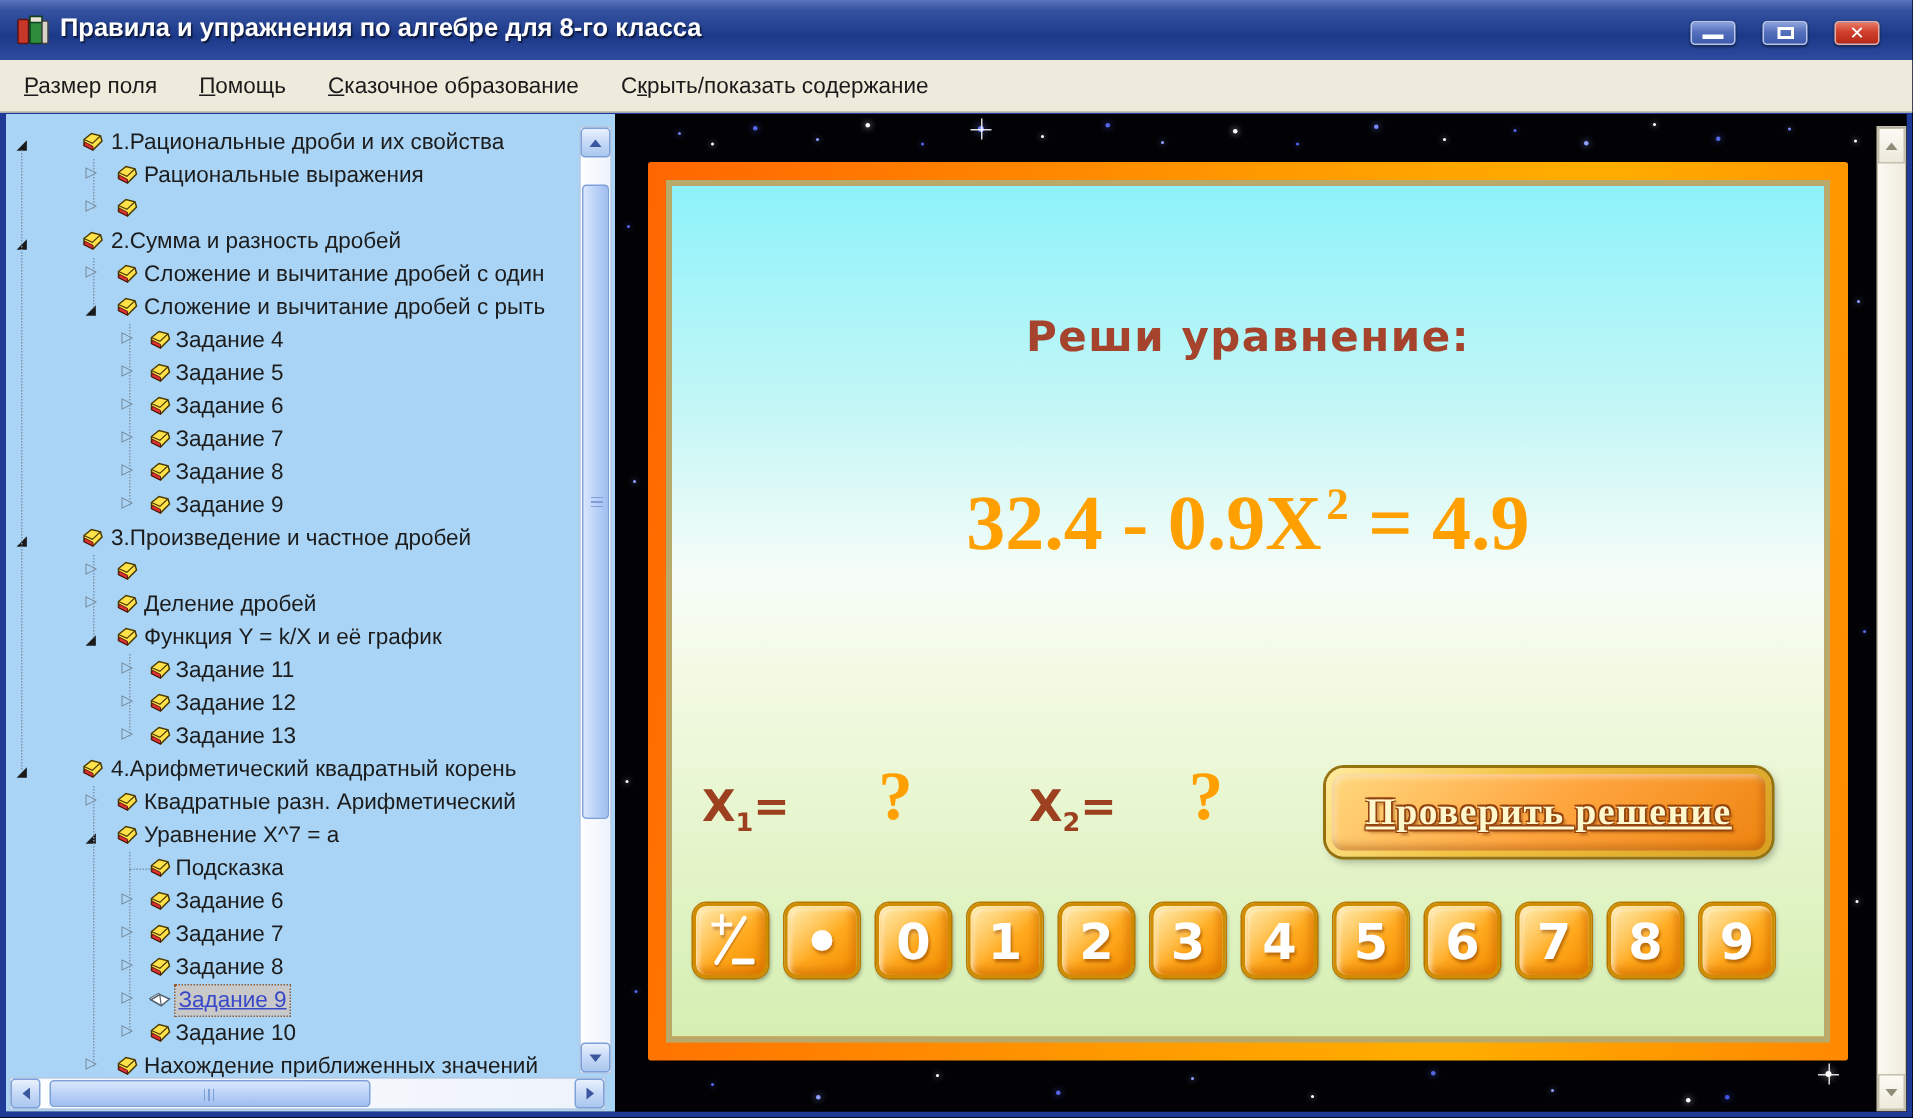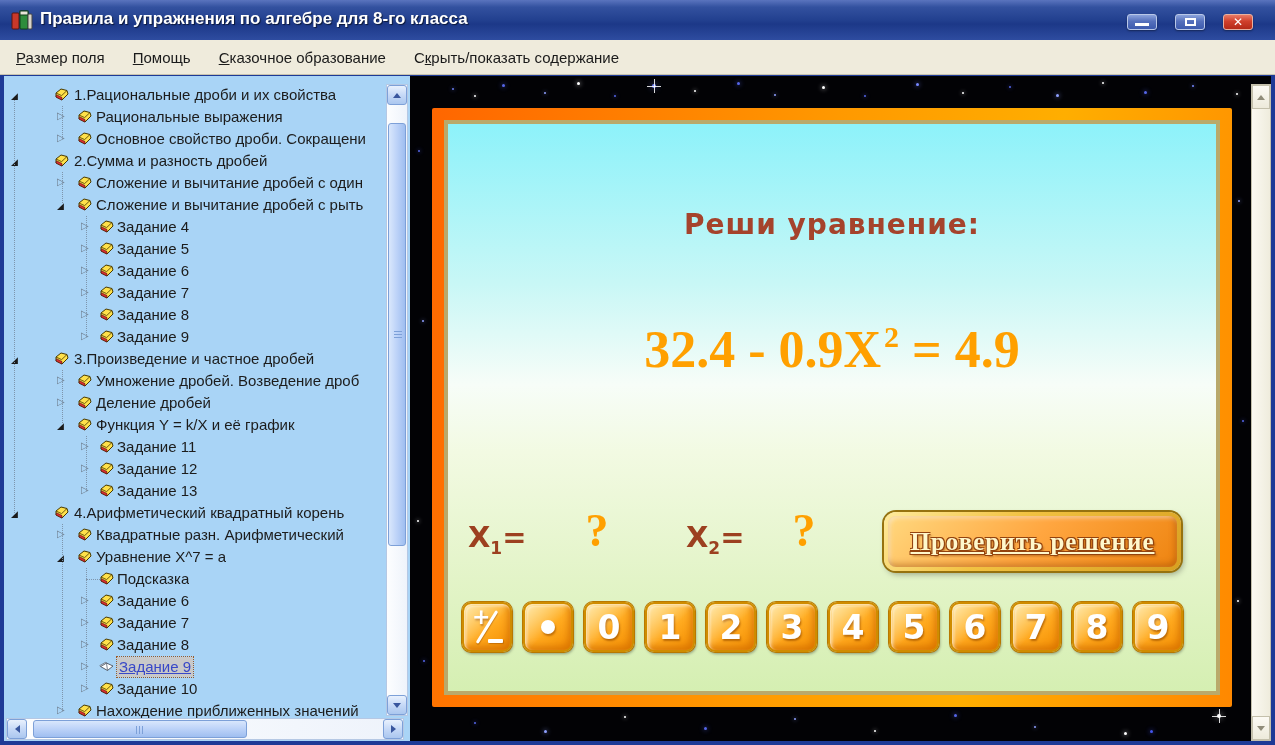--- a/index.html
+++ b/index.html
@@ -185,21 +185,20 @@
               </svg></span>
             <span class="label">Рациональные выражения</span>
           </div>
           <div class="tree-row l2" style="top: 52px;">
             <span class="arrow col">▷</span>
             <span class="bicon"><svg width="16" height="14" viewBox="0 0 16 14">
                 <path d="M2 9 L8 12 L14 6 L13 2.5 L7 1 L2 5 Z" fill="#FFE14A" stroke="#4A3A00" stroke-width="1"></path>
                 <path d="M2 9 L8 12 L8 9.6 L2.6 6.8 Z" fill="#E03030" stroke="#4A1010" stroke-width="0.6"></path>
                 <path d="M2 5 L7.6 7.6 L13 2.5" fill="none" stroke="#4A3A00" stroke-width="0.8"></path>
               </svg></span>
-            <span class="label">Основное свойство дроби. Сокращени</span>
           </div>
           <div class="tree-row l1" style="top: 74px;">
             <span class="arrow exp">◢</span>
             <span class="bicon"><svg width="16" height="14" viewBox="0 0 16 14">
                 <path d="M2 9 L8 12 L14 6 L13 2.5 L7 1 L2 5 Z" fill="#FFE14A" stroke="#4A3A00" stroke-width="1"></path>
                 <path d="M2 9 L8 12 L8 9.6 L2.6 6.8 Z" fill="#E03030" stroke="#4A1010" stroke-width="0.6"></path>
                 <path d="M2 5 L7.6 7.6 L13 2.5" fill="none" stroke="#4A3A00" stroke-width="0.8"></path>
               </svg></span>
             <span class="label">2.Сумма и разность дробей</span>
           </div>
@@ -284,21 +283,20 @@
               </svg></span>
             <span class="label">3.Произведение и частное дробей</span>
           </div>
           <div class="tree-row l2" style="top: 294px;">
             <span class="arrow col">▷</span>
             <span class="bicon"><svg width="16" height="14" viewBox="0 0 16 14">
                 <path d="M2 9 L8 12 L14 6 L13 2.5 L7 1 L2 5 Z" fill="#FFE14A" stroke="#4A3A00" stroke-width="1"></path>
                 <path d="M2 9 L8 12 L8 9.6 L2.6 6.8 Z" fill="#E03030" stroke="#4A1010" stroke-width="0.6"></path>
                 <path d="M2 5 L7.6 7.6 L13 2.5" fill="none" stroke="#4A3A00" stroke-width="0.8"></path>
               </svg></span>
-            <span class="label">Умножение дробей. Возведение дроб</span>
           </div>
           <div class="tree-row l2" style="top: 316px;">
             <span class="arrow col">▷</span>
             <span class="bicon"><svg width="16" height="14" viewBox="0 0 16 14">
                 <path d="M2 9 L8 12 L14 6 L13 2.5 L7 1 L2 5 Z" fill="#FFE14A" stroke="#4A3A00" stroke-width="1"></path>
                 <path d="M2 9 L8 12 L8 9.6 L2.6 6.8 Z" fill="#E03030" stroke="#4A1010" stroke-width="0.6"></path>
                 <path d="M2 5 L7.6 7.6 L13 2.5" fill="none" stroke="#4A3A00" stroke-width="0.8"></path>
               </svg></span>
             <span class="label">Деление дробей</span>
           </div>

